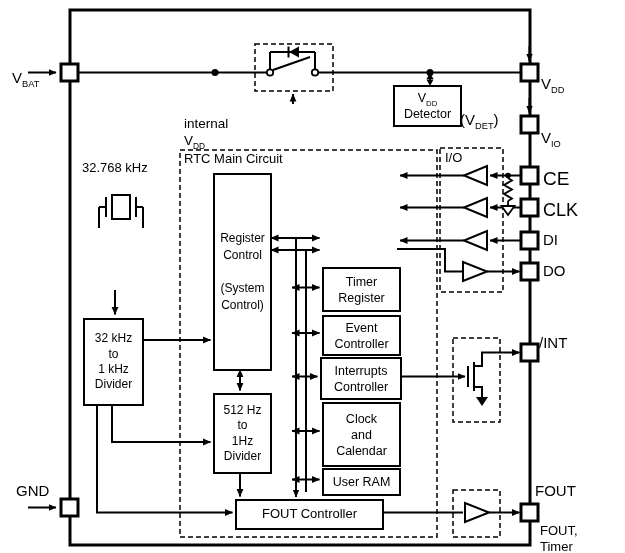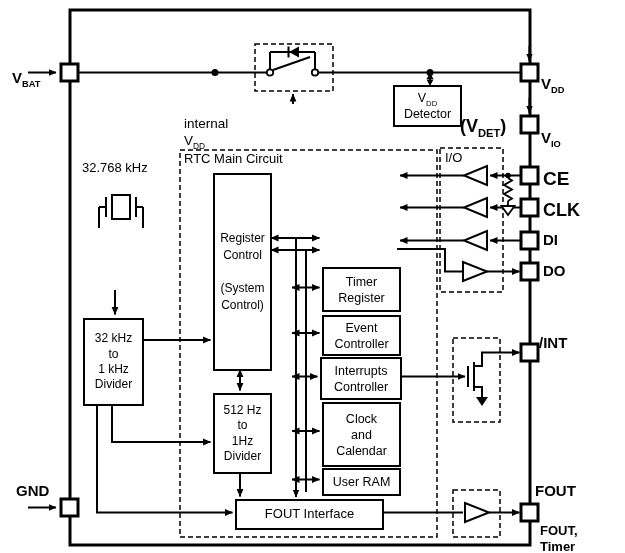--- a/index.html
+++ b/index.html
@@ -3,21 +3,21 @@
 <meta charset="utf-8">
 <style>
   html,body{margin:0;padding:0;background:#fff;}
   .stage{position:relative;width:625px;height:553px;background:#fff;
          font-family:"Liberation Sans",sans-serif;color:#000;overflow:hidden;}
   .stage svg{position:absolute;left:0;top:0;}
   .box{position:absolute;border:2px solid #000;background:#fff;
        display:flex;align-items:center;justify-content:center;
        text-align:center;white-space:pre-line;font-size:12.5px;line-height:1.28;}
   .lbl{position:absolute;white-space:pre-line;line-height:1.25;}
-  .b{font-weight:bold;}
+  .b{font-weight:normal;}
   sub{font-size:0.62em;line-height:0;}
 </style>
 </head>
 <body>
 
 <div class="stage">
 
 <svg width="625" height="553" viewBox="0 0 625 553">
   <defs>
     <marker id="ah" markerWidth="8" markerHeight="8" refX="7.5" refY="4" orient="auto-start-reverse" markerUnits="userSpaceOnUse">
@@ -150,32 +150,32 @@
 <div class="box" style="left:320px;top:357px;width:78px;height:39px">Interrupts
 Controller</div>
 <div class="box" style="left:322px;top:402px;width:75px;height:61px">Clock
 and
 Calendar</div>
 <div class="box" style="left:322px;top:468px;width:75px;height:24px">User RAM</div>
 <div class="box" style="left:213px;top:393px;width:55px;height:77px;font-size:12px">512 Hz
 to
 1Hz
 Divider</div>
-<div class="box" style="left:235px;top:499px;width:145px;height:27px;font-size:13px">FOUT Interface</div>
+<div class="box" style="left:235px;top:499px;width:145px;height:27px;font-size:13px">FOUT Controller</div>
 <div class="box" style="left:393px;top:85px;width:65px;height:38px;font-size:12.5px">
   <div><span>V</span><sub>DD</sub><br><span>Detector</span></div>
 </div>
 
 <div class="lbl" style="left:184px;top:151px;font-size:13px">RTC Main Circuit</div>
 <div class="lbl" style="left:445px;top:150px;font-size:13px">I/O</div>
 <div class="lbl" style="left:82px;top:160px;font-size:13px">32.768 kHz</div>
 <div class="lbl" style="left:184px;top:99px;width:66px;text-align:left;font-size:13.5px">
   <span>internal</span><br><span>V</span><sub>DD</sub>
 </div>
-<div class="lbl b" style="left:460px;top:92px;font-size:18px">
+<div class="lbl b" style="left:460px;top:92px;font-size:15px">
   <span>(V</span><sub>DET</sub><span>)</span>
 </div>
 
 <div class="lbl b" style="left:12px;top:50px;font-size:15px">
   <span>V</span><sub>BAT</sub>
 </div>
 <div class="lbl b" style="left:16px;top:482px;font-size:15px">GND</div>
 <div class="lbl b" style="left:541px;top:56px;font-size:15px">
   <span>V</span><sub>DD</sub>
 </div>

